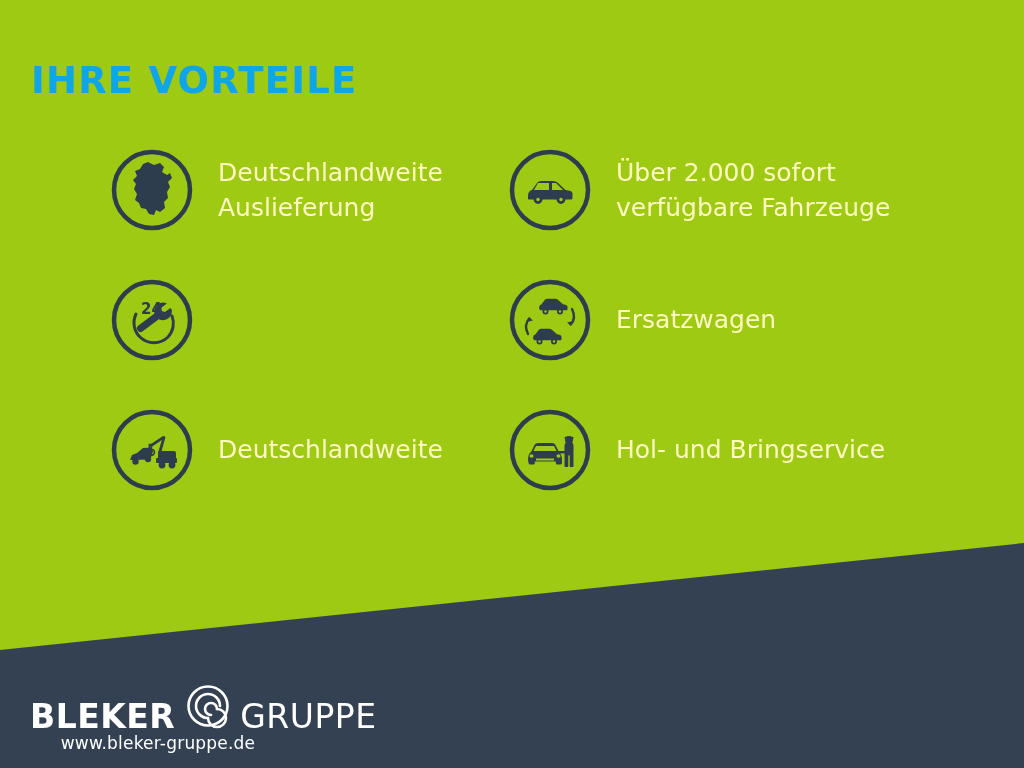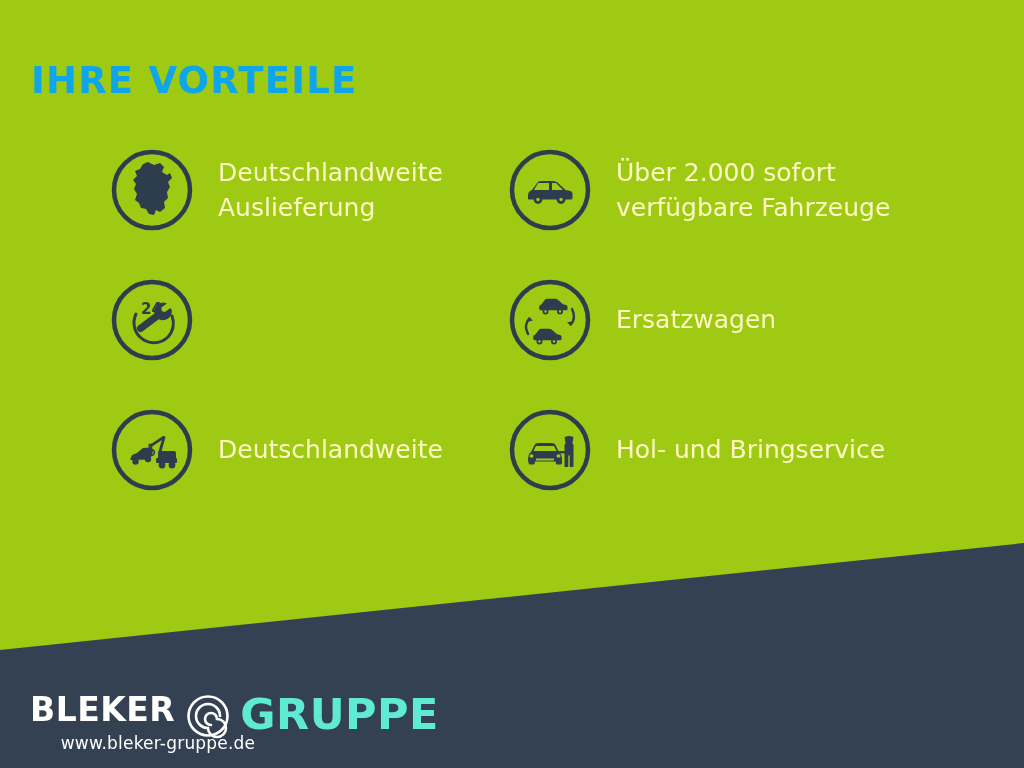--- a/index.html
+++ b/index.html
@@ -78,36 +78,36 @@
 
   
   #footer-logo {
     position: absolute;
     left: 30px;
     top: 693px;
     height: 62px;
   }
   #logo-wordmark {
     display: flex;
-    align-items: flex-start;
+    align-items: flex-end;
     height: 40px;
     gap: 8px;
   }
   #logo-bleker {
     font-size: 33px;
     font-weight: bold;
     color: #ffffff;
     letter-spacing: 0.5px;
     line-height: 1;
   }
   #logo-mark { margin: 0 1px 0 2px; display: block; }
   #logo-gruppe {
-    font-size: 43px;
-    font-weight: bold;
-    color: #5eead4;
+    font-size: 33px;
+    font-weight: normal;
+    color: #ffffff;
     letter-spacing: 0.5px;
     line-height: 1;
   }
   #logo-url {
     font-size: 17px;
     color: #ffffff;
     text-align: center;
     width: 256px;
     letter-spacing: 0.2px;
   }

